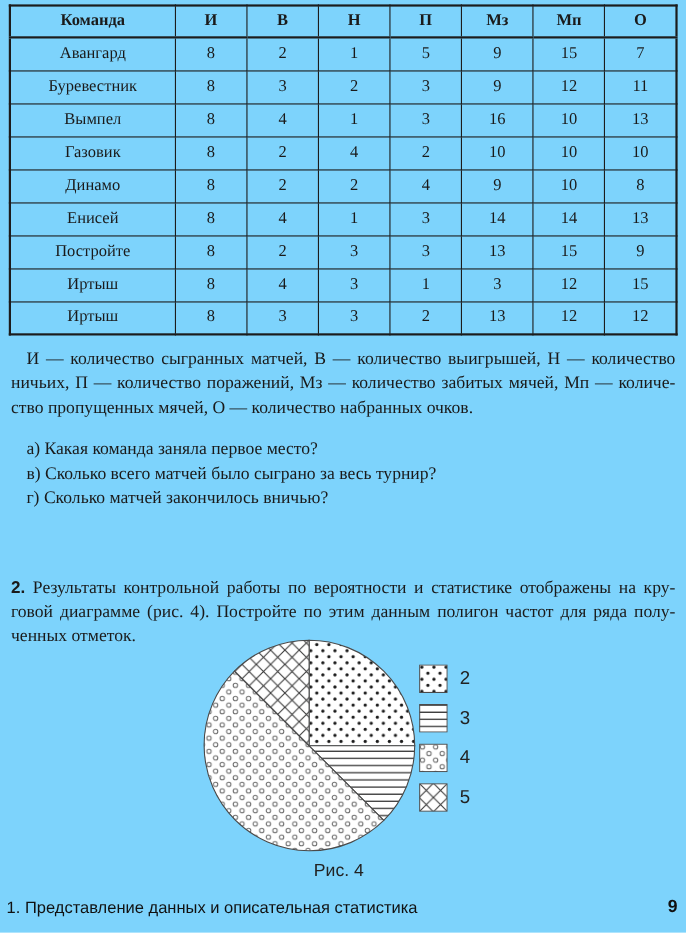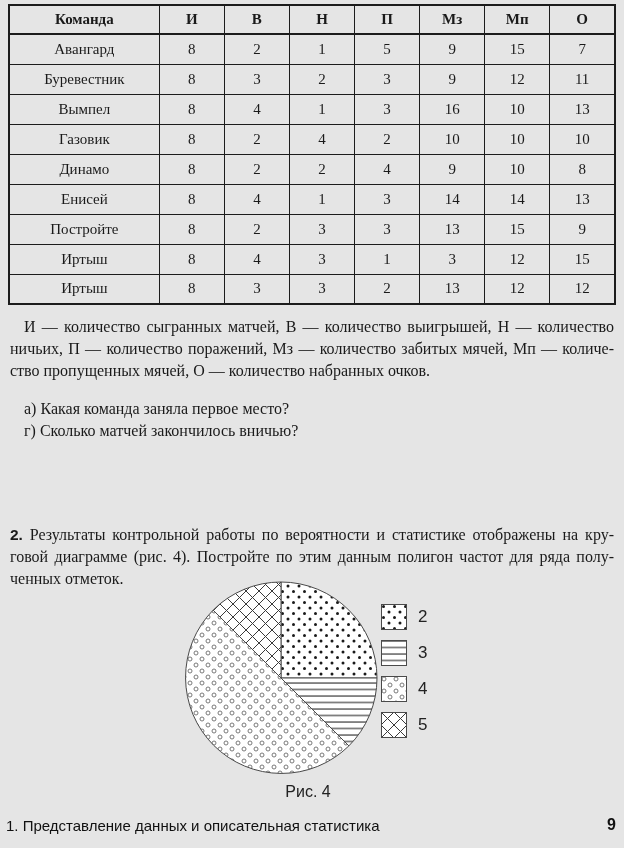--- a/index.html
+++ b/index.html
@@ -1,21 +1,21 @@
 <!DOCTYPE html>
 <html lang="ru"><head>
 <meta charset="utf-8">
 <style>
   * { margin: 0; padding: 0; box-sizing: border-box; }
   html, body { background: #ffffff; }
   .page {
     position: relative;
     width: 624px;
     height: 848px;
-    background: #e5e5e5;
+    background: #7dd3fc;
     font-family: "Liberation Serif", serif;
     color: #1a1a1a;
     overflow: hidden;
     margin: 0 auto;
   }
 
   
   .doc-table {
     position: absolute;
     top: 4px; left: 8px;
@@ -222,20 +222,21 @@
           <td>12</td>
         </tr>
       </tbody>
   </table>
 
   <p class="para stats-legend">И — количество сыгранных матчей, В — количество выигрышей, Н — количество ничьих, П — количество поражений, Мз — количество забитых мячей, Мп — количе­ство пропущенных мячей, О — количество набранных очков.</p>
 
   <div class="para questions">
     <div>
         <div>а) Какая команда заняла первое место?</div>
+        <div>в) Сколько всего матчей было сыграно за весь турнир?</div>
         <div>г) Сколько матчей закончилось вничью?</div>
       </div>
   </div>
 
   <p class="para problem2"><span class="num">2.</span><span> Результаты контрольной работы по вероятности и статистике отображены на кру­говой диаграмме (рис. 4). Постройте по этим данным полигон частот для ряда полу­ченных отметок.</span></p>
 
   <div class="chart-area">
     <div class="pie-wrap">
       <svg width="200" height="200" viewBox="0 0 200 200">
           <path d="M100 100 L100.00 4.00 A96 96 0 0 1 196.00 100.00 Z" fill="url(#pat-black-dots)" stroke="#4a4a4a" stroke-width="1"></path>

